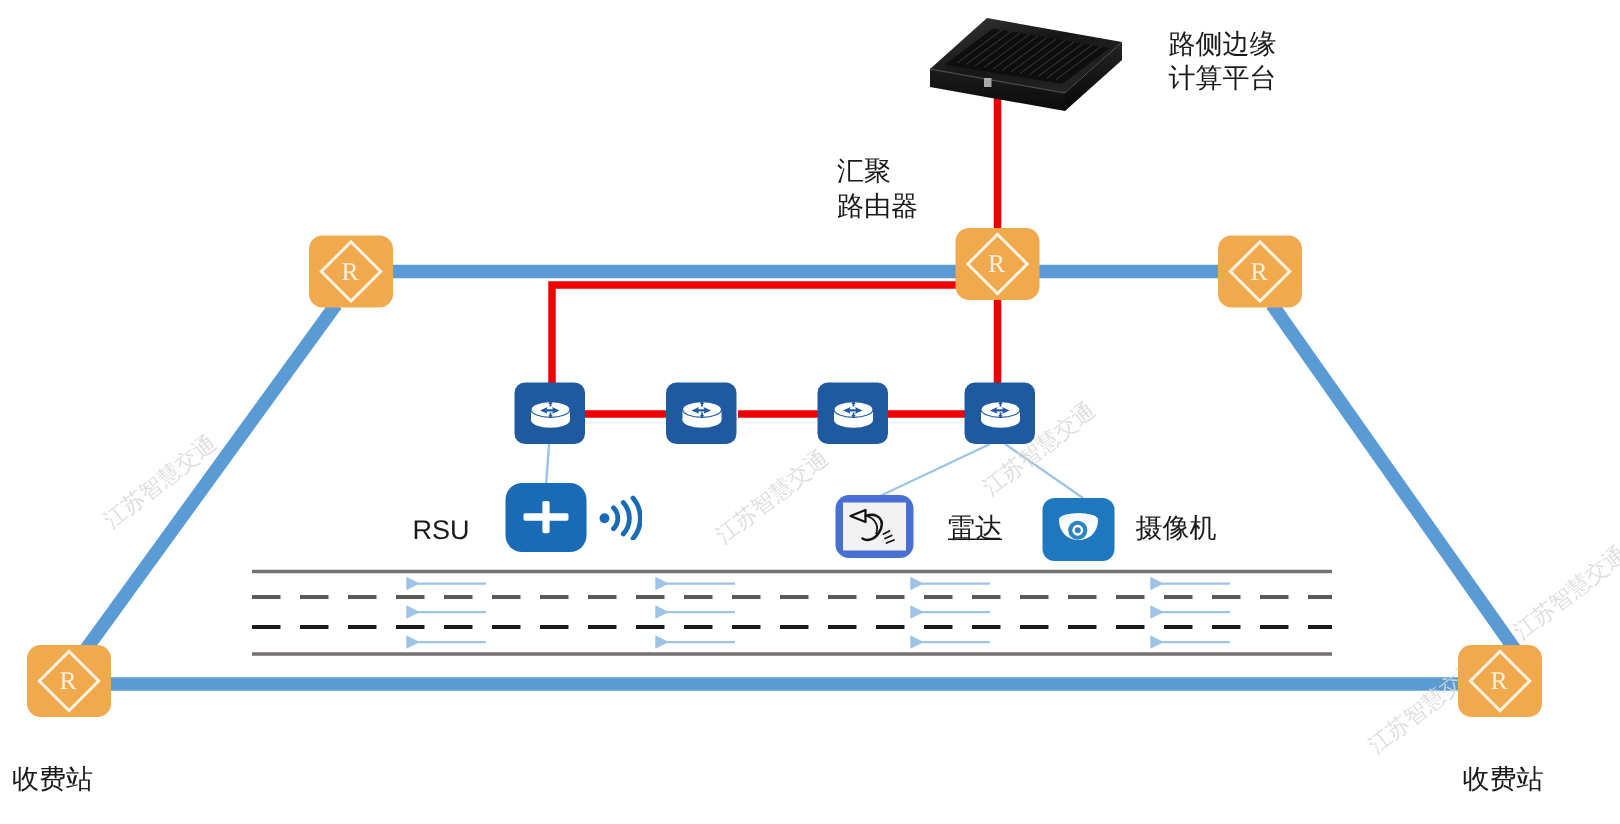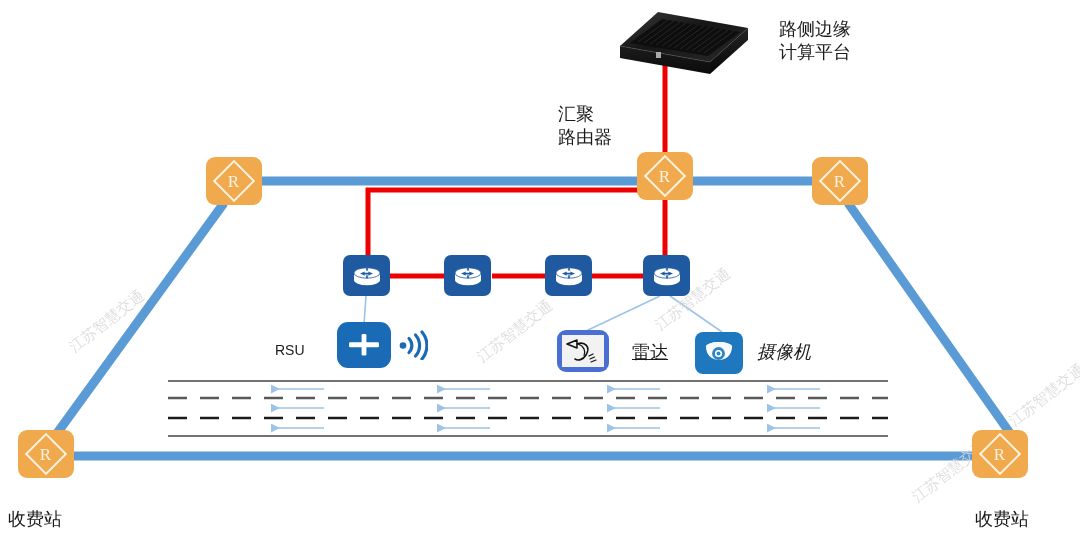--- a/index.html
+++ b/index.html
@@ -120,21 +120,21 @@
   
   .label {
     position: absolute;
     z-index: 6;
     color: #1a1a1a;
     font-family: "Liberation Serif", "DejaVu Serif", serif;
     white-space: pre;
     line-height: 1.28;
   }
   .label.cn { font-size: 18px; }
-  .label.lat { font-size: 14px; font-family: "Liberation Sans", "DejaVu Sans", sans-serif; }
+  .label.lat { font-size: 18px; font-family: "Liberation Sans", "DejaVu Sans", sans-serif; }
 
   
   .wm {
     position: absolute;
     z-index: 4;
     color: #d9d9d9;
     font-size: 15px;
     font-family: "Liberation Serif", "DejaVu Serif", serif;
     white-space: pre;
     transform: rotate(-38deg);
@@ -402,21 +402,21 @@
       <svg viewBox="0 0 38 30" width="38" height="30">
         <ellipse cx="19" cy="8.5" rx="13" ry="4.4" fill="#eaf3fb"></ellipse>
         <path d="M6 8.5 C 6 17, 12 22, 19 22 C 26 22, 32 17, 32 8.5 z" fill="#ffffff"></path>
         <ellipse cx="19" cy="8.5" rx="13" ry="4.4" fill="#f5fafe"></ellipse>
         <circle cx="18.5" cy="15.5" r="6.4" fill="#2e85c3"></circle>
         <circle cx="18.5" cy="15.5" r="3.6" fill="#ffffff"></circle>
         <circle cx="18.5" cy="15.5" r="2" fill="#2e85c3"></circle>
       </svg>
     </div>
   </div>
-  <div class="label cn" style="left:757px; top:341px;font-style:italic;">摄像机</div>
+  <div class="label cn" style="left:757px; top:341px;">摄像机</div>
 
   <div class="label cn" style="left:558px; top:103px;">汇聚
 路由器</div>
 
   <div class="label cn" style="left:779px; top:18px;">路侧边缘
 计算平台</div>
 
   <div class="label cn" style="left:8px; top:508px;">收费站</div>
 
   <div class="label cn" style="left:975px; top:508px;">收费站</div>

